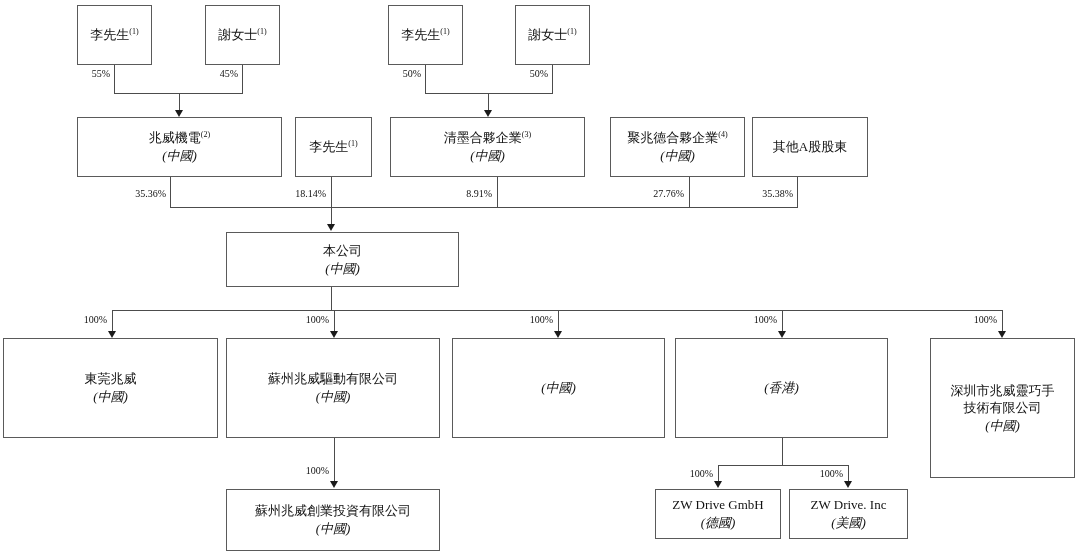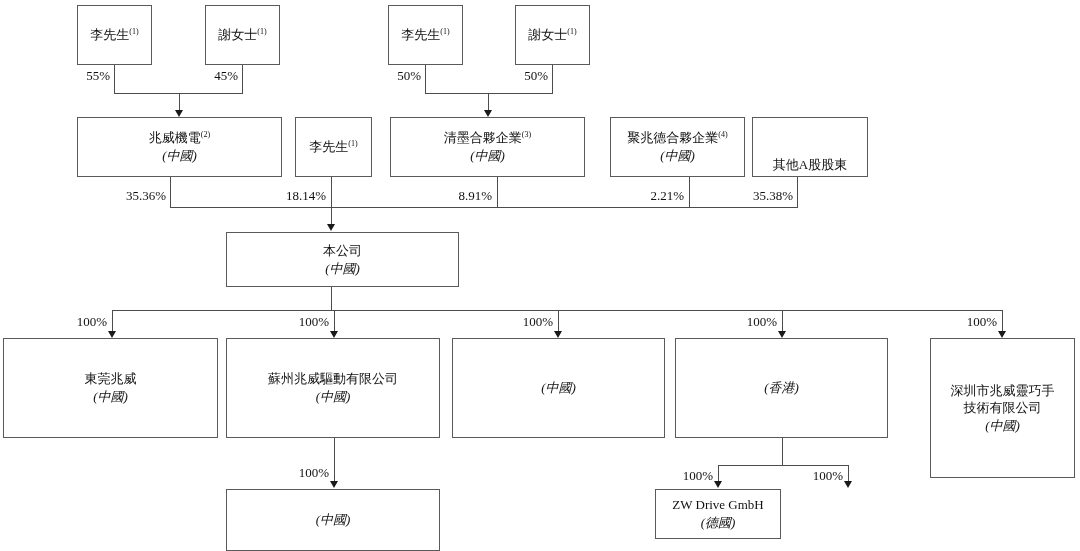--- a/index.html
+++ b/index.html
@@ -49,21 +49,21 @@
   .arrow {
     position: absolute;
     width: 0;
     height: 0;
     border-left: 4px solid transparent;
     border-right: 4px solid transparent;
     border-top: 7px solid #1a1a1a;
   }
   .pct {
     position: absolute;
-    font-size: 13px;
+    font-size: 10px;
     color: #111111;
     white-space: nowrap;
     text-align: right;
   }
   .latin { font-size: 13px; }
 </style>
 </head>
 <body>
 
 <div id="chart">
@@ -96,21 +96,21 @@
   <div class="box" style="left:390px; top:117px; width:195px; height:60px;">
     <div class="name"><span>清墨合夥企業</span><sup>(3)</sup></div>
     <div class="country">(中國)</div>
   </div>
 
   <div class="box" style="left:610px; top:117px; width:135px; height:60px;">
     <div class="name"><span>聚兆德合夥企業</span><sup>(4)</sup></div>
     <div class="country">(中國)</div>
   </div>
 
-  <div class="box" style="left:752px; top:117px; width:116px; height:60px;justify-content:flex-end;">
+  <div class="box" style="left:752px; top:117px; width:116px; height:60px;">
     <div class="name"><span>其他A股股東</span></div>
   </div>
 
   <div class="box" style="left:226px; top:232px; width:233px; height:55px;">
     <div class="name">本公司</div>
     <div class="country">(中國)</div>
   </div>
 
   <div class="box" style="left:3px; top:338px; width:215px; height:100px;">
     <div class="name">東莞兆威</div>
@@ -130,28 +130,33 @@
     <div class="country">(香港)</div>
   </div>
 
   <div class="box" style="left:930px; top:338px; width:145px; height:140px;">
     <div class="name wrap" style="white-space:pre-line;">深圳市兆威靈巧手
 技術有限公司</div>
     <div class="country">(中國)</div>
   </div>
 
   <div class="box" style="left:226px; top:489px; width:214px; height:62px;">
+    <div class="name">蘇州兆威創業投資有限公司</div>
     <div class="country">(中國)</div>
   </div>
 
   <div class="box" style="left:655px; top:489px; width:126px; height:50px;">
     <div class="name latin">ZW Drive GmbH</div>
     <div class="country">(德國)</div>
   </div>
 
+  <div class="box" style="left:789px; top:489px; width:119px; height:50px;">
+    <div class="name latin">ZW Drive. Inc</div>
+    <div class="country">(美國)</div>
+  </div>
 
   <div class="seg v" style="left:114px; top:65px; height:28px;"></div>
   <div class="seg v" style="left:242px; top:65px; height:28px;"></div>
   <div class="seg h" style="left:114px; top:93px; width:129px;"></div>
   <div class="seg v" style="left:179px; top:93px; height:18px;"></div>
   <div class="arrow" style="left:175px; top:110px;"></div>
 
   <div class="seg v" style="left:425px; top:65px; height:28px;"></div>
   <div class="seg v" style="left:552px; top:65px; height:28px;"></div>
   <div class="seg h" style="left:425px; top:93px; width:128px;"></div>
@@ -196,21 +201,21 @@
   <div class="arrow" style="left:844px; top:481px;"></div>
 
   <div class="pct" style="left:68px; top:68px; width:42px;">55%</div>
   <div class="pct" style="left:196px; top:68px; width:42px;">45%</div>
   <div class="pct" style="left:379px; top:68px; width:42px;">50%</div>
   <div class="pct" style="left:506px; top:68px; width:42px;">50%</div>
 
   <div class="pct" style="left:108px; top:188px; width:58px;">35.36%</div>
   <div class="pct" style="left:268px; top:188px; width:58px;">18.14%</div>
   <div class="pct" style="left:440px; top:188px; width:52px;">8.91%</div>
-  <div class="pct" style="left:634px; top:188px; width:50px;">2.21%</div>
+  <div class="pct" style="left:634px; top:188px; width:50px;">27.76%</div>
   <div class="pct" style="left:735px; top:188px; width:58px;">35.38%</div>
 
   <div class="pct" style="left:63px; top:314px; width:44px;">100%</div>
   <div class="pct" style="left:285px; top:314px; width:44px;">100%</div>
   <div class="pct" style="left:509px; top:314px; width:44px;">100%</div>
   <div class="pct" style="left:733px; top:314px; width:44px;">100%</div>
   <div class="pct" style="left:953px; top:314px; width:44px;">100%</div>
 
   <div class="pct" style="left:285px; top:465px; width:44px;">100%</div>
   <div class="pct" style="left:669px; top:468px; width:44px;">100%</div>

